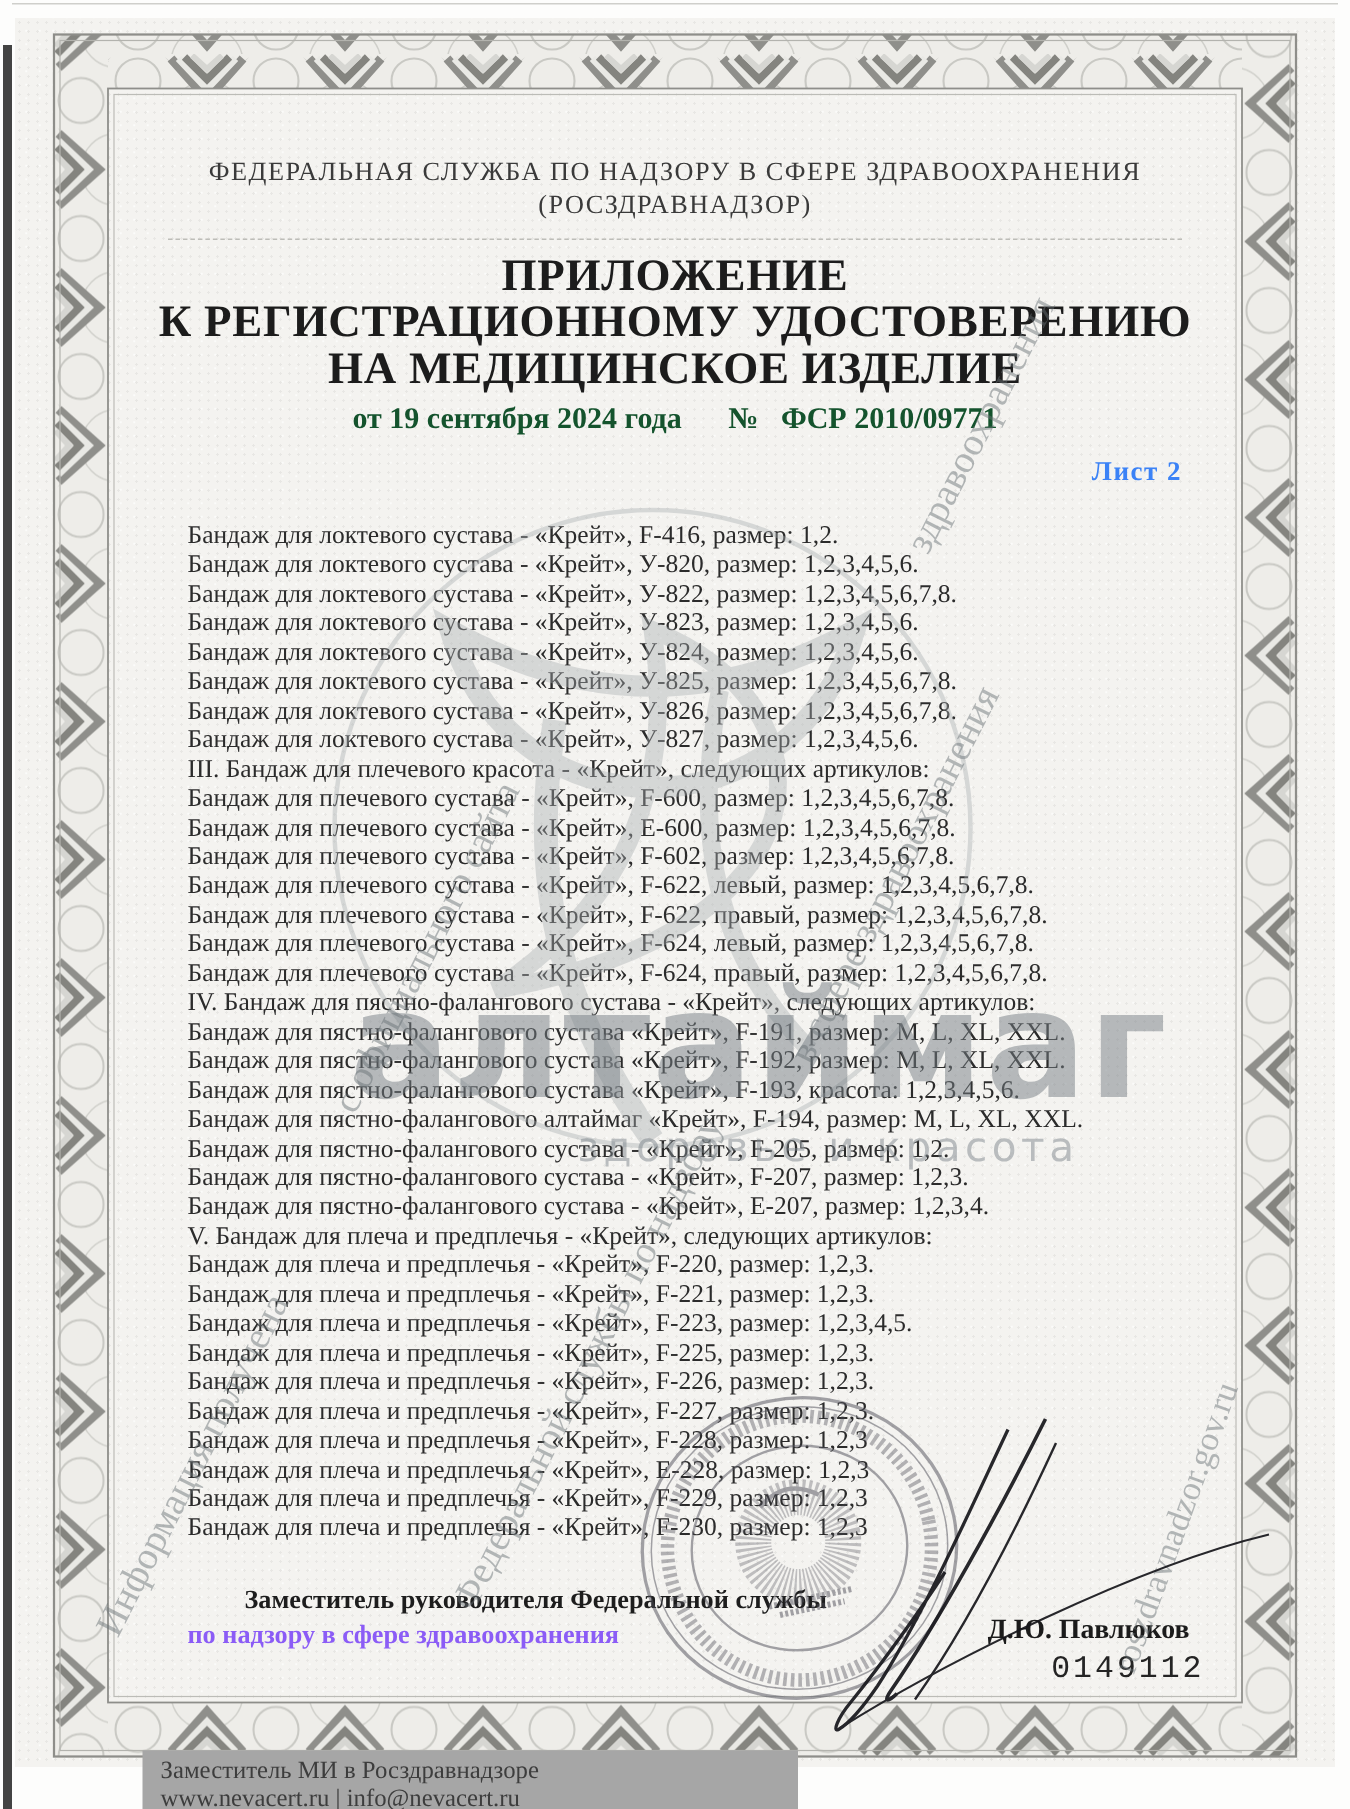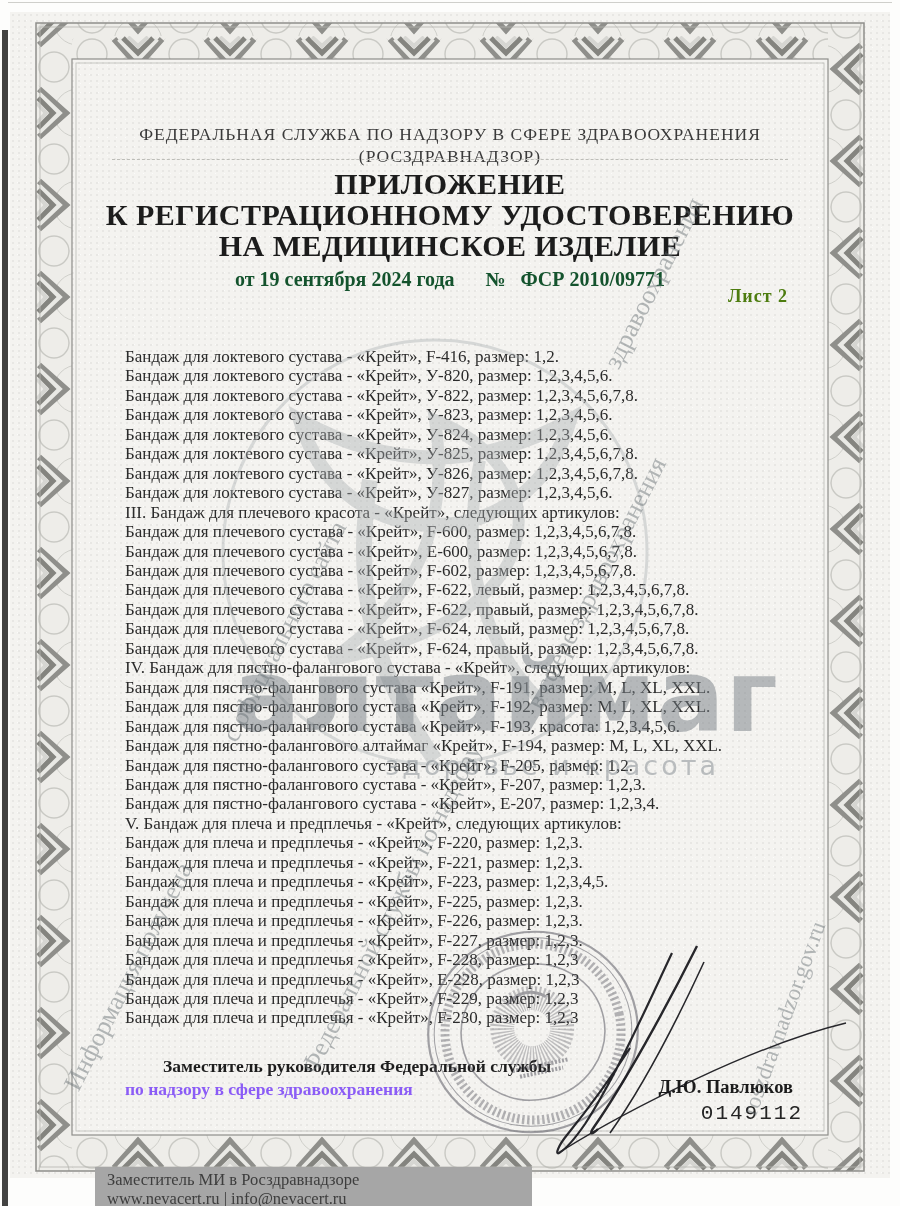--- a/index.html
+++ b/index.html
@@ -19,33 +19,33 @@
     background-position:0 0,3px 4px;
   }
   .scan-edge{position:absolute;left:2px;top:30px;width:6px;height:1176px;background:#222;opacity:.85;}
   .top-scan-line{position:absolute;left:8px;top:2px;width:884px;height:1px;background:#cfcfcb;}
   svg.overlay{position:absolute;left:0;top:0;z-index:4;}
   .layer-text{position:absolute;left:0;top:0;width:900px;height:1206px;z-index:3;}
   .layer-wm{position:absolute;left:0;top:0;width:900px;height:1206px;z-index:5;pointer-events:none;}
   .layer-ink{position:absolute;left:0;top:0;width:900px;height:1206px;z-index:6;pointer-events:none;}
 
   .agency{position:absolute;left:0;width:900px;text-align:center;letter-spacing:1px;
-    font-size:17.5px;color:#3a3a3a;margin-top:20px;}
+    font-size:17.5px;color:#3a3a3a;}
   .agency1{top:104px;}
   .agency2{top:126px;}
   .divider{position:absolute;left:112px;top:159px;width:676px;border-top:1px dashed #bdbdb8;}
   .title{position:absolute;left:0;width:900px;text-align:center;font-weight:bold;color:#1c1c1c;
     font-size:30px;letter-spacing:0.5px;}
   .title1{top:167px;}
   .title2{top:198px;}
   .title3{top:229px;}
   .dateline{position:absolute;left:0;top:268px;width:900px;text-align:center;
     font-weight:bold;font-size:20px;color:#14532d;}
   .dateline .gap{display:inline-block;width:26px;}
-  .sheet{position:absolute;right:112px;top:286px;font-weight:bold;font-size:18px;color:#4d7c0f;
+  .sheet{position:absolute;right:112px;top:304px;font-weight:bold;font-size:18px;color:#3b82f6;
     letter-spacing:1px;}
 
   .body-lines{position:absolute;left:125px;top:347px;width:660px;
     font-size:17px;line-height:19.45px;color:#2b2b2b;}
   .body-line{white-space:nowrap;}
 
   .sig1{position:absolute;left:120px;top:1056px;font-weight:bold;font-size:17.5px;color:#1d1d1d;margin-left:43px;}
   .sig2{position:absolute;left:125px;top:1079px;font-weight:bold;font-size:17.5px;color:#8b5cf6;}
   .sig-name{position:absolute;right:107px;top:1077px;font-weight:bold;font-size:18.5px;color:#1b1b1b;}
   .serial{position:absolute;right:97px;top:1102px;

